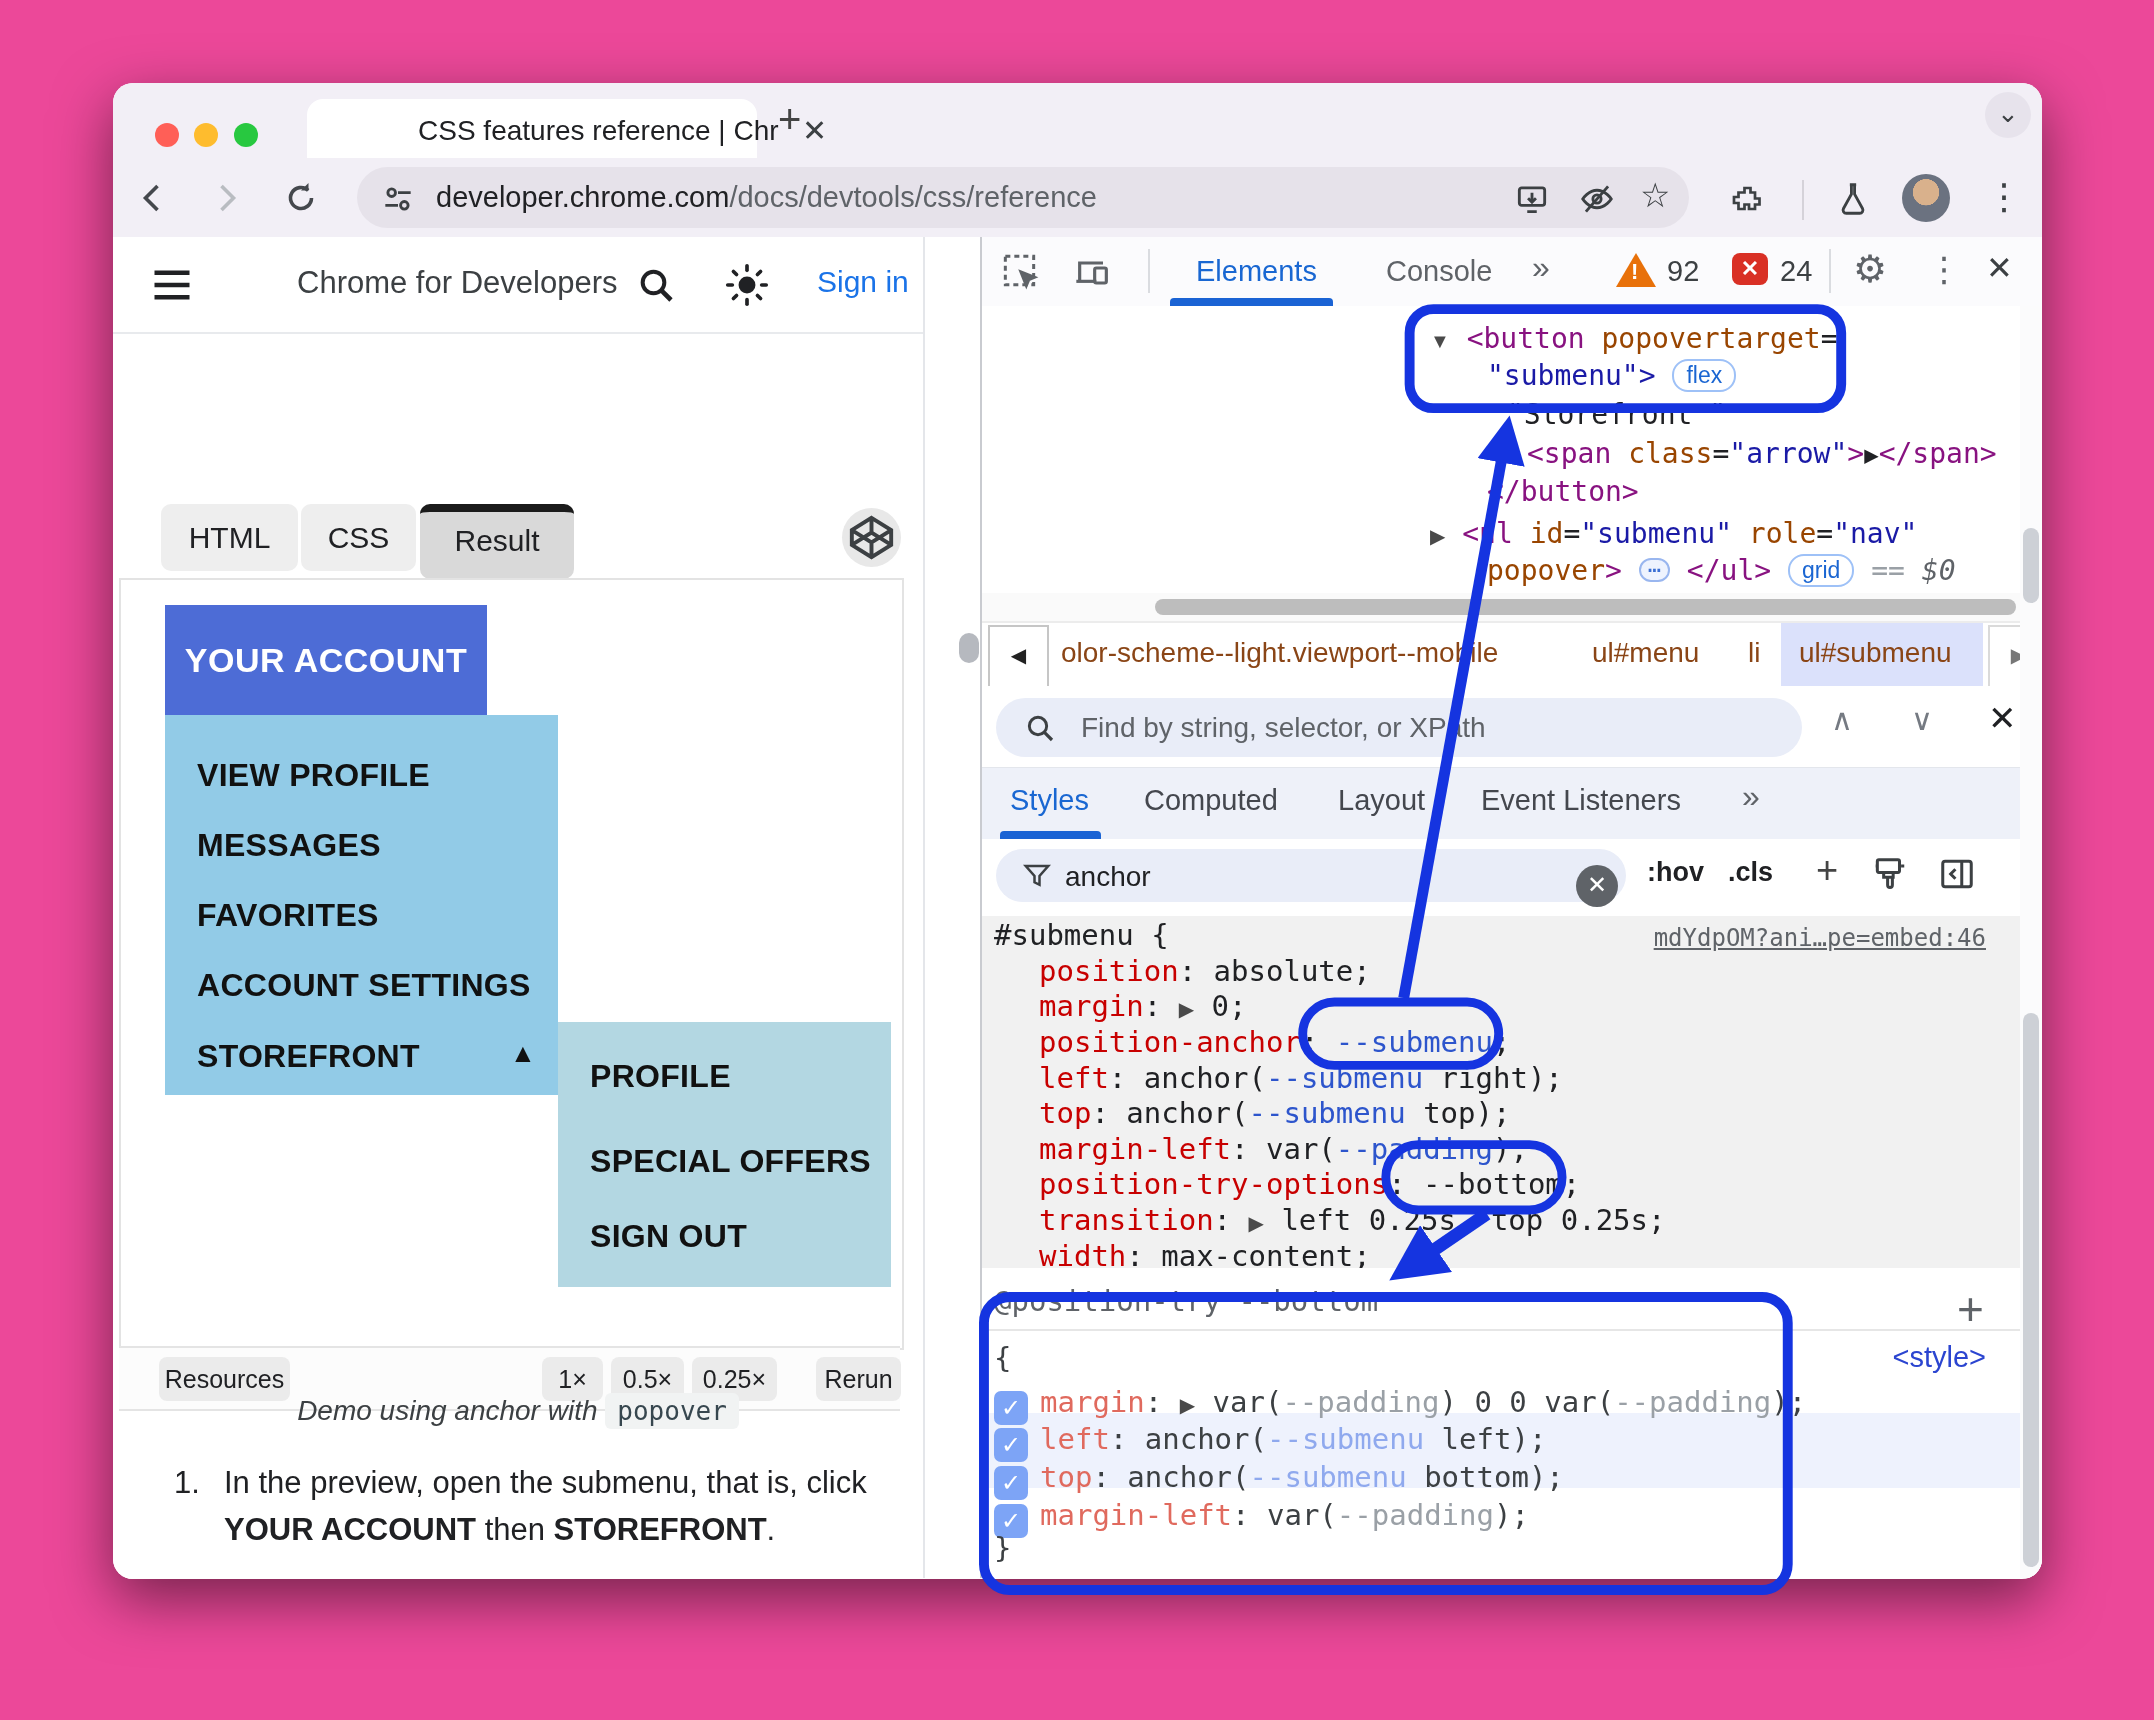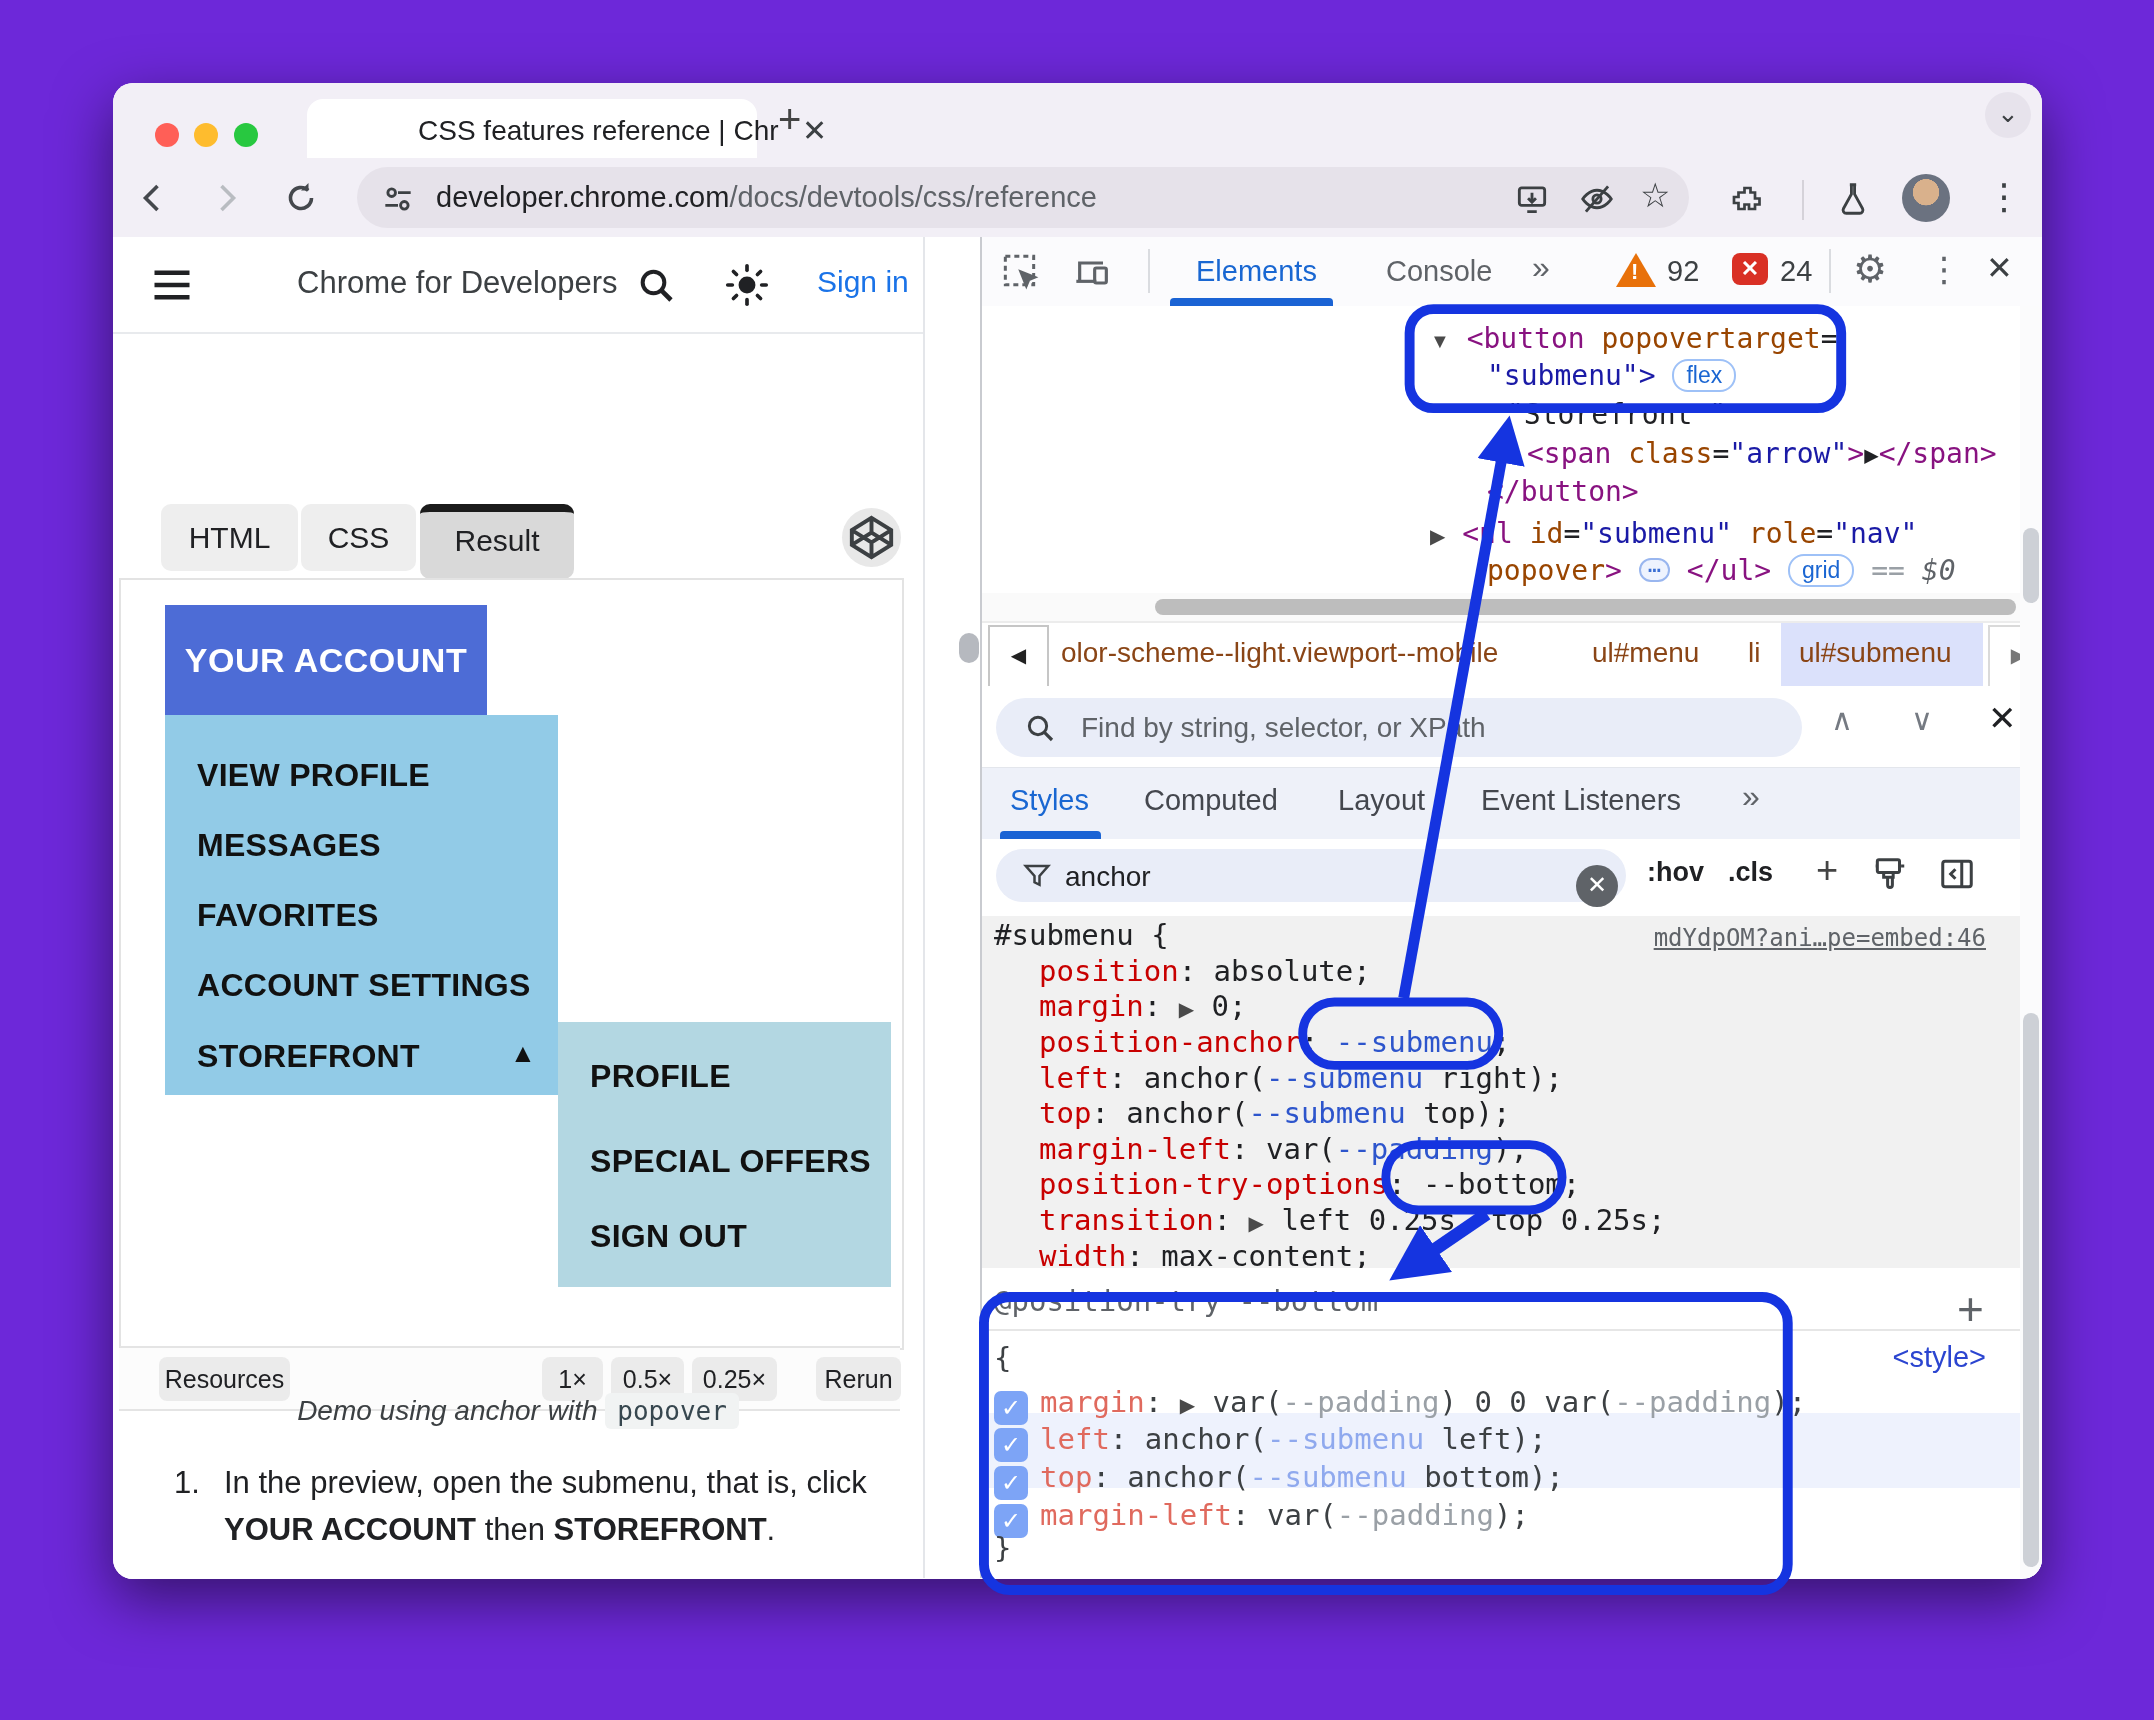--- a/index.html
+++ b/index.html
@@ -1,16 +1,16 @@
 <!DOCTYPE html>
 <html><head>
 <meta charset="utf-8">
 <style>
   html,body{margin:0;padding:0;background:#000;}
-  .canvas{position:relative;width:2154px;height:1721px;background:#6d28d9;overflow:hidden;
+  .canvas{position:relative;width:2154px;height:1721px;background:#ec4899;overflow:hidden;
           font-family:"Liberation Sans",sans-serif;color:#202124;}
   .abs{position:absolute;}
   .window{position:absolute;left:113px;top:83px;width:1929px;height:1496px;background:#fff;
           border-radius:20px;overflow:hidden;box-shadow:0 20px 59px rgba(0,0,0,.5);}
   
   .titlebar{position:absolute;left:0;top:0;width:100%;height:75px;background:#f2eff6;}
   .light{position:absolute;top:40px;width:24px;height:24px;border-radius:50%;}
   .tab{position:absolute;left:194px;top:16px;width:450px;height:59px;background:#fff;
        border-radius:16px 16px 0 0;}
   .tab-title{position:absolute;left:111px;top:16px;font-size:28px;color:#202124;white-space:nowrap;

